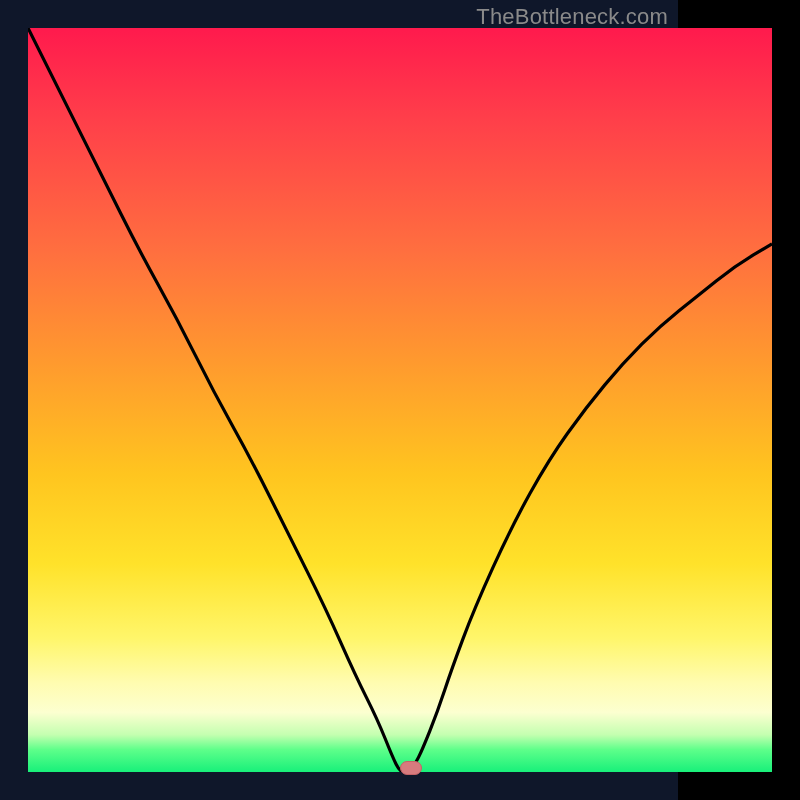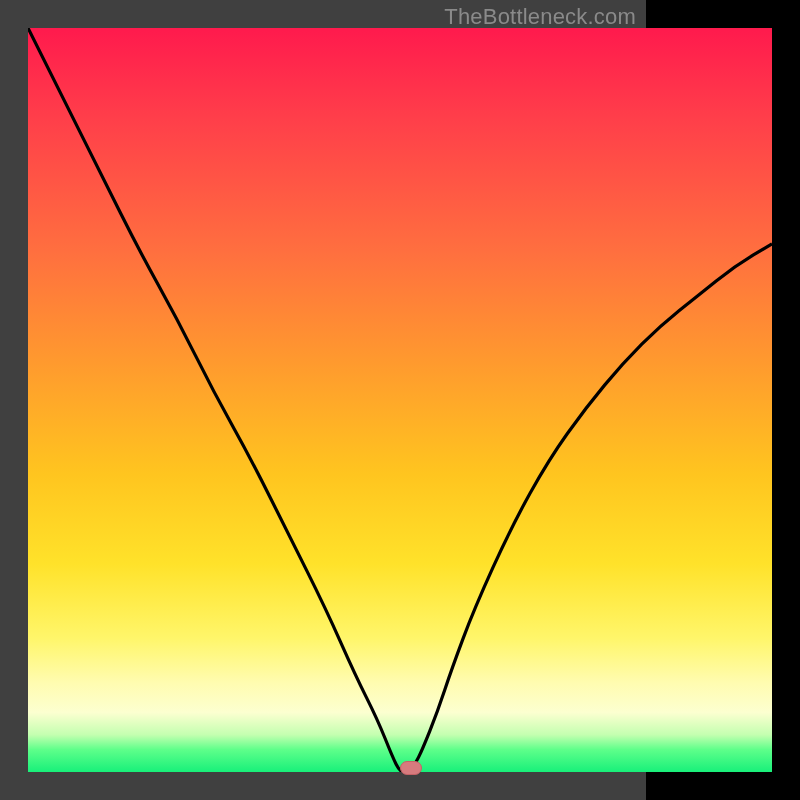--- a/index.html
+++ b/index.html
@@ -10,21 +10,22 @@
     background: #000;
     overflow: hidden;
     font-family: Arial, Helvetica, sans-serif;
   }
   .frame {
     position: absolute;
     left: 0;
     top: 0;
     width: 646px;
     height: 800px;
-    background: #404040;
+    background: #0f172a;
+    padding-left: 32px;
   }
   .plot {
     position: absolute;
     left: 28px;
     top: 28px;
     width: 744px;
     height: 744px;
     
     background: linear-gradient(
       to bottom,

